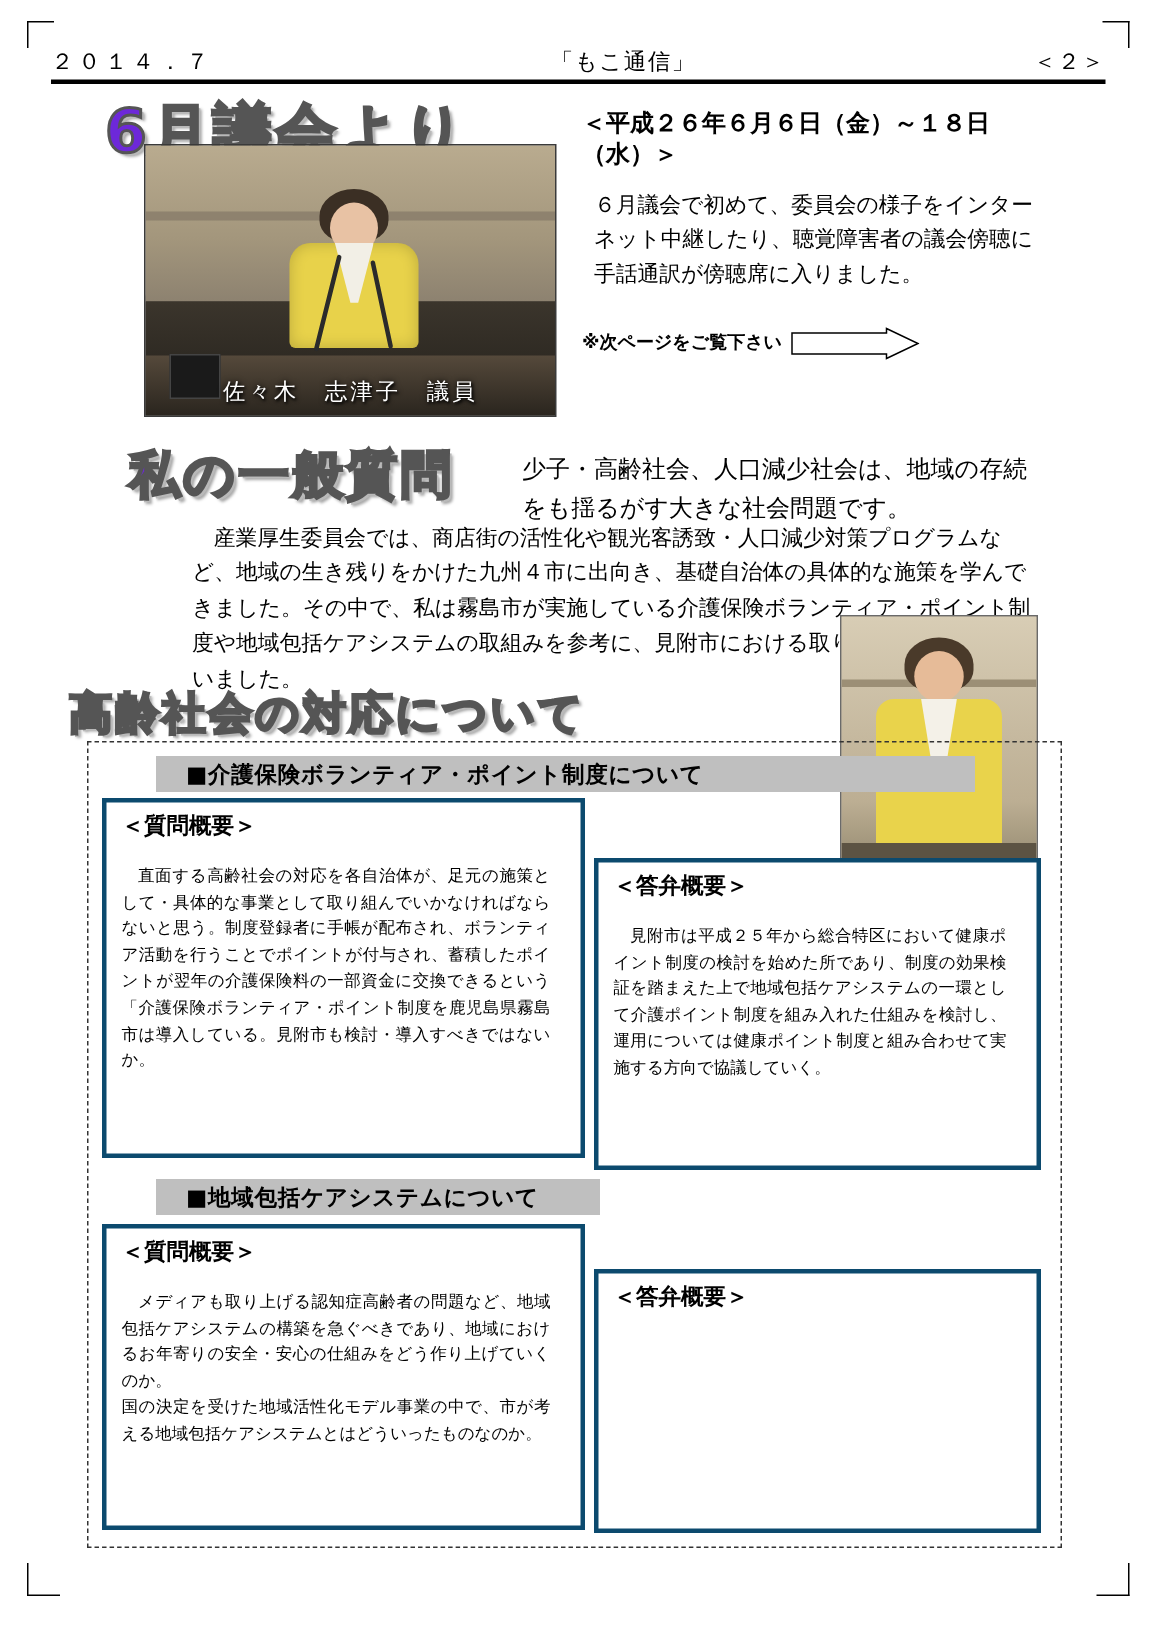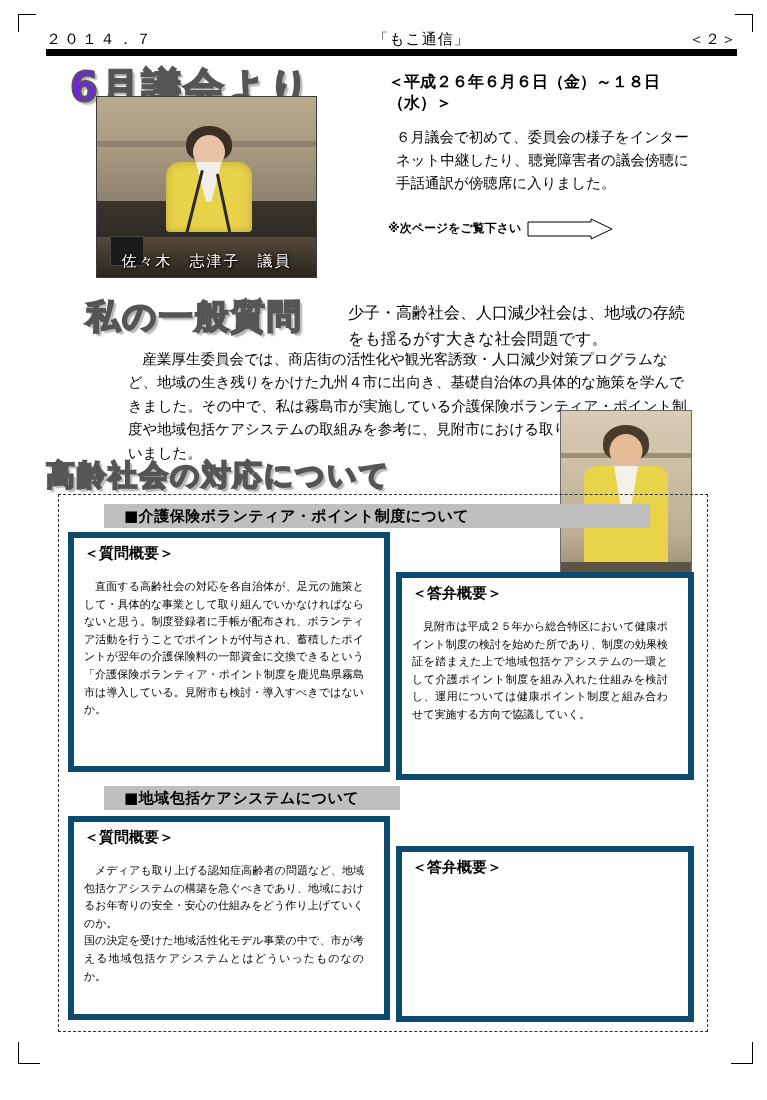--- a/index.html
+++ b/index.html
@@ -15,22 +15,21 @@
   .page {
     position: absolute; inset: 0;
     padding: 0;
   }
   
   .hdr {
     position: absolute; top: 30px; left: 34px; right: 30px;
     height: 26px;
     display: flex; align-items: center;
     font-size: 15px;
-    border-bottom: 7px solid #000000;
-    margin-left: 12px;
+    border-bottom: 3px solid #000000;
   }
   .hdr .date { letter-spacing: 3px; }
   .hdr .title { flex: 1; text-align: center; letter-spacing: 1px; }
   .hdr .pg { letter-spacing: 1px; }
 
   
   .cmark { position: absolute; border-color:#000; }
   .cm-tl { top: 14px; left: 18px; width: 18px; height: 18px; border-left:1px solid #000; border-top:1px solid #000; }
   .cm-tr { top: 14px; right: 14px; width: 18px; height: 18px; border-right:1px solid #000; border-top:1px solid #000; }
   .cm-bl { bottom: 36px; left: 18px; width: 22px; height: 22px; border-left:1px solid #000; border-bottom:1px solid #000; }
@@ -43,21 +42,21 @@
     color: #6d28d9;
     -webkit-text-stroke: 2px #555;
     text-shadow: 2px 2px 0 #b9b9b9, 3px 3px 2px rgba(0,0,0,.35);
     letter-spacing: 2px;
     white-space: nowrap;
   }
 
   
   .photo1 {
     position: absolute; top: 96px; left: 96px;
-    width: 221px; height: 182px;
+    width: 275px; height: 182px;
     background: linear-gradient(#8e8370, #6d6455 55%, #2e2a24 56%, #1d1a16);
     overflow: hidden;
     border: 1px solid #3a3a3a;
   }
   .p1-wall { position:absolute; top:0; left:0; right:0; height: 58%;
     background: linear-gradient(#b9ab8f, #a3967c 60%, #8d8270);}
   .p1-wall:after{
     content:""; position:absolute; left:0; right:0; top:42%;
     height: 6px; background: #7d7262; opacity:.6;
   }
@@ -124,21 +123,21 @@
 
   .barlabel {
     position: absolute; display:flex; align-items:center;
     height: 24px; background:#bfbfbf; color:#000; font-size: 15px; font-weight: bold;
     padding: 0 20px; letter-spacing: 0.5px;
   }
   .bar1 { top: 504px; left: 104px; width: 546px; }
   .bar2 { top: 786px; left: 104px; width: 296px; }
 
   .qbox {
-    position: absolute; border: 6px solid #0c4a6e; background:#fff;
+    position: absolute; border: 3px solid #0c4a6e; background:#fff;
     padding: 6px 20px 8px 10px;
   }
   .qbox .lbl { font-size: 15px; font-weight: bold; margin-bottom: 2px; }
   .qbox .txt { font-size: 11px; line-height: 1.6; text-align: justify; margin-top: 15px; }
 
   .q1 { top: 532px; left: 68px; width: 322px; height: 240px; }
   .a1 { top: 572px; left: 396px; width: 298px; height: 208px; }
   .q2 { top: 816px; left: 68px; width: 322px; height: 204px; }
   .a2 { top: 846px; left: 396px; width: 298px; height: 176px; }
 

